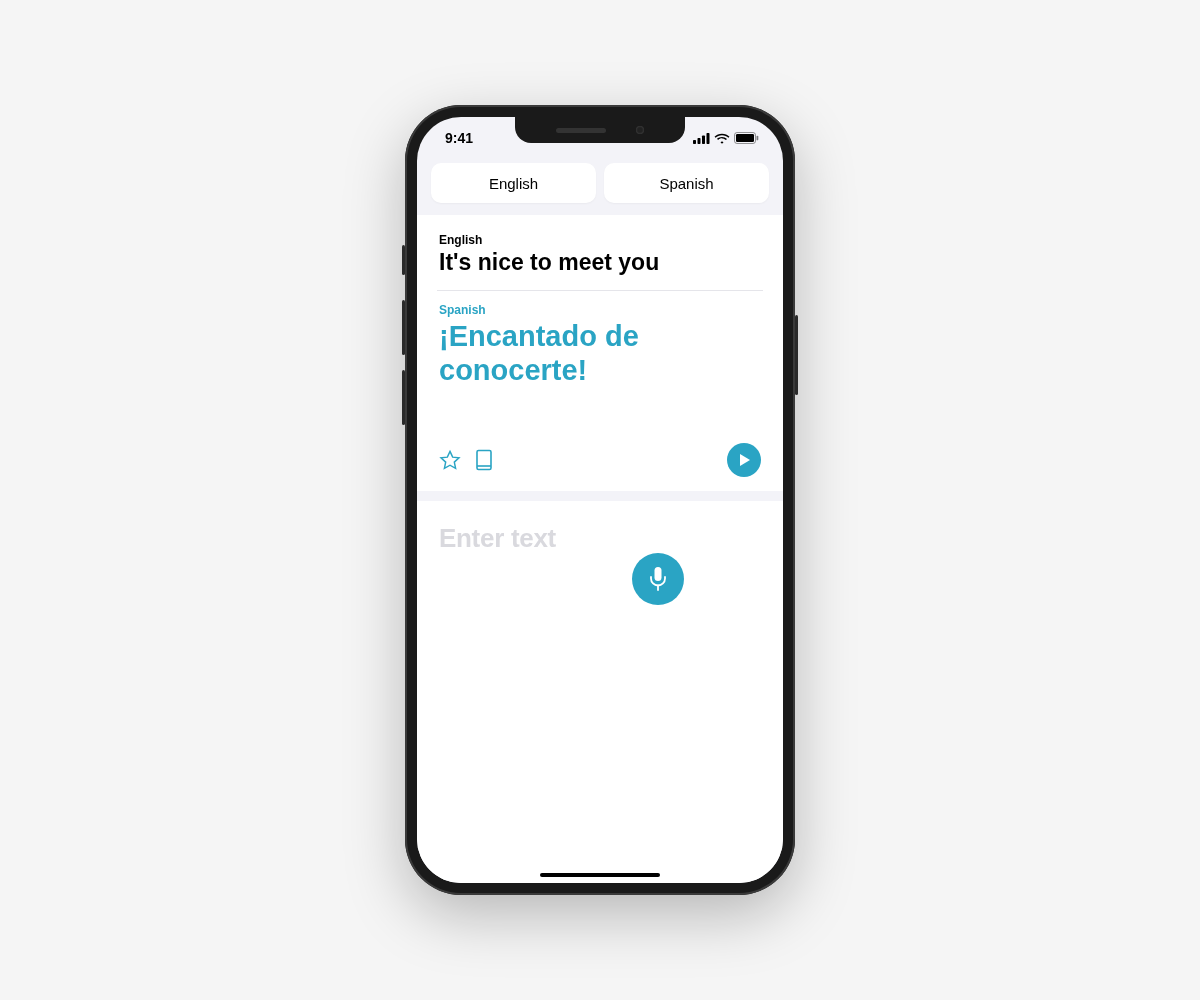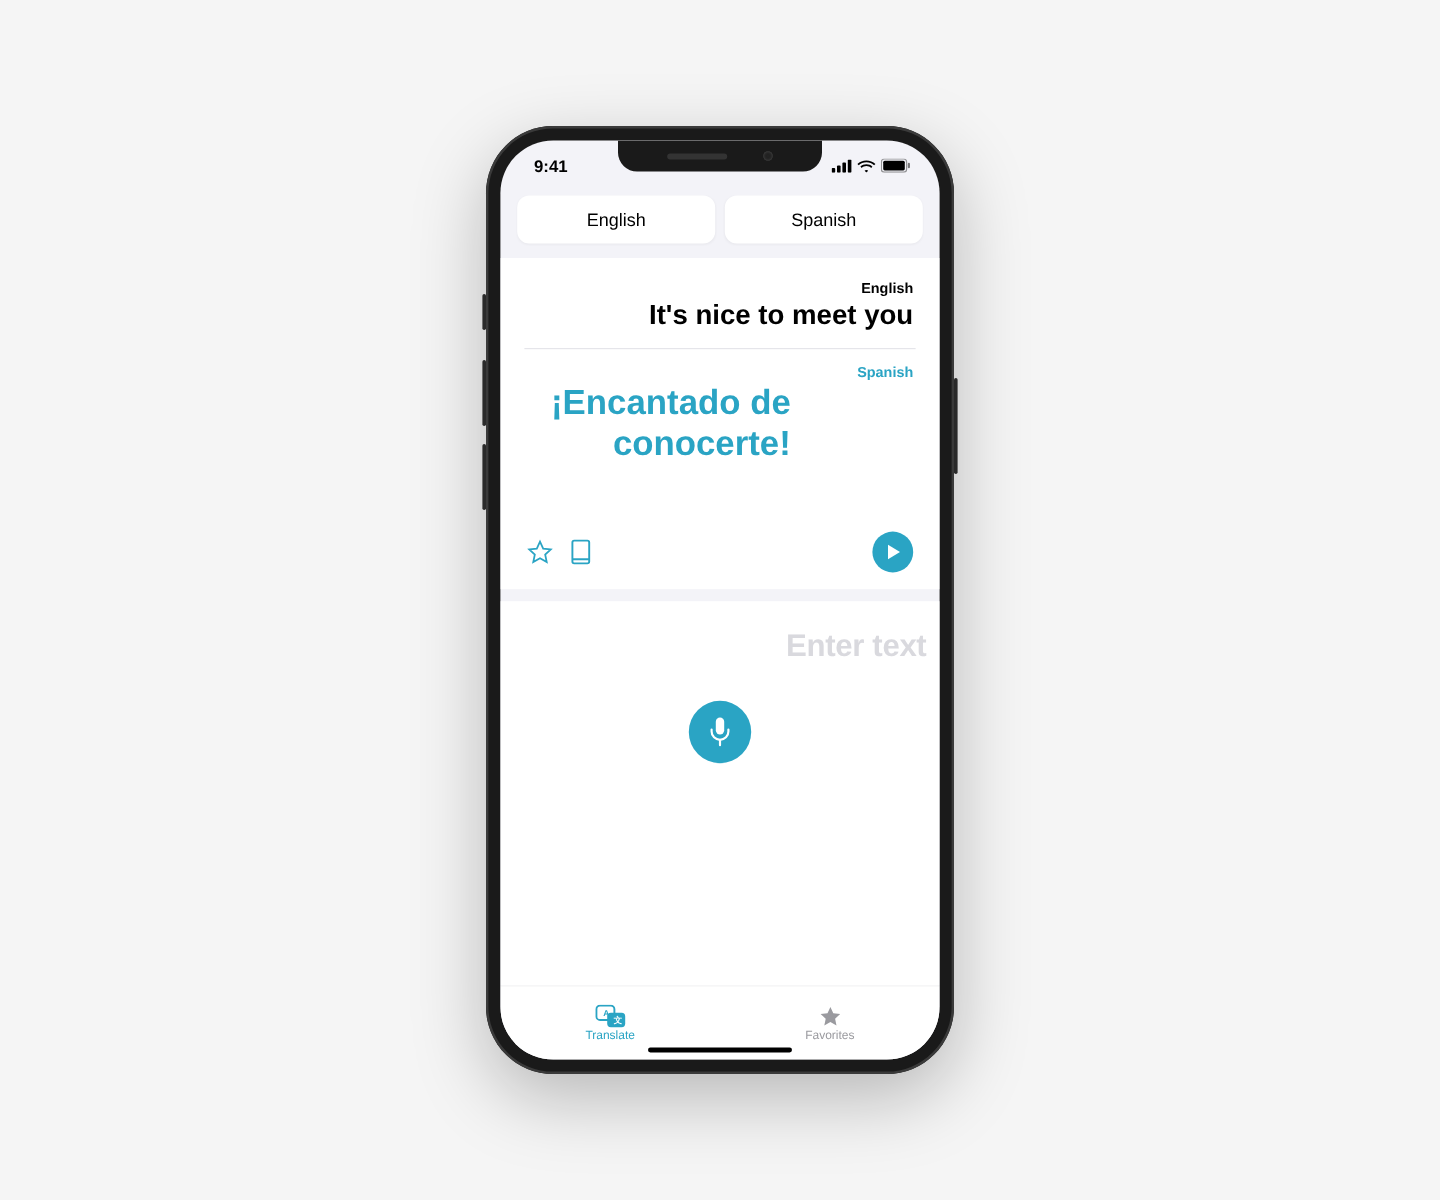--- a/index.html
+++ b/index.html
@@ -33,21 +33,20 @@
   .sb-right { right: -3px; top: 210px; width: 3px; height: 80px; }
   .screen {
     width: 100%;
     height: 100%;
     background: #f3f3f8;
     border-radius: 44px;
     overflow: hidden;
     position: relative;
     display: flex;
     flex-direction: column;
-    text-align: right;
   }
   .notch {
     position: absolute;
     top: 0; left: 50%;
     transform: translateX(-50%);
     width: 170px; height: 26px;
     background: #1a1a1a;
     border-bottom-left-radius: 16px;
     border-bottom-right-radius: 16px;
     z-index: 20;
@@ -94,22 +93,22 @@
   .left-icons { display: flex; gap: 14px; align-items: center; }
   .ico-btn { color: #2aa4c4; display: flex; }
   .play-btn {
     width: 34px; height: 34px; border-radius: 50%;
     background: #2aa4c4; display: flex; align-items: center; justify-content: center;
   }
   .input-area {
     flex: 1;
     background: #fff;
     margin-top: 10px;
-    padding: 22px 11px 10px;
-    display: flex; flex-direction: column;
+    padding: 22px 22px 10px;
+    display: flex; flex-direction: row;
     position: relative;
   }
   .placeholder {
     font-size: 26px; font-weight: 700;
     color: #d9d9de; letter-spacing: -0.3px;
   }
   .mic-btn {
     width: 52px; height: 52px; border-radius: 50%;
     background: #2aa4c4;
     display: flex; align-items: center; justify-content: center;
@@ -211,33 +210,16 @@
       <div class="placeholder">Enter text</div>
       <div class="mic-btn">
         <svg width="20" height="26" viewBox="0 0 20 26" fill="#fff">
             <rect x="6.5" y="1" width="7" height="14" rx="3.5"></rect>
             <path d="M3 11v1.5c0 3.9 3.1 7 7 7s7-3.1 7-7V11" stroke="#fff" stroke-width="1.8" fill="none" stroke-linecap="round"></path>
             <line x1="10" y1="19.5" x2="10" y2="24" stroke="#fff" stroke-width="1.8" stroke-linecap="round"></line>
           </svg>
       </div>
     </div>
 
-    <div class="tab-bar">
-      <div class="tab active">
-        <svg width="26" height="20" viewBox="0 0 26 20">
-            <rect x="1" y="1" width="15" height="12" rx="3" fill="none" stroke="#2aa4c4" stroke-width="1.6"></rect>
-            <rect x="10" y="7" width="15" height="12" rx="3" fill="#2aa4c4"></rect>
-            <text x="6.8" y="9.5" font-size="7" fill="#2aa4c4" font-weight="700">A</text>
-            <text x="15.5" y="15.8" font-size="7" fill="#fff" font-weight="700">文</text>
-          </svg>
-        <span>Translate</span>
-      </div>
-      <div class="tab inactive">
-        <svg width="22" height="20" viewBox="0 0 24 24" fill="#9a9a9f">
-            <polygon points="12 2.6 14.9 8.9 21.8 9.6 16.7 14.3 18.1 21.1 12 17.7 5.9 21.1 7.3 14.3 2.2 9.6 9.1 8.9"></polygon>
-          </svg>
-        <span>Favorites</span>
-      </div>
-    </div>
 
     <div class="home-ind"></div>
   </div>
 </div>
 
 </body></html>

